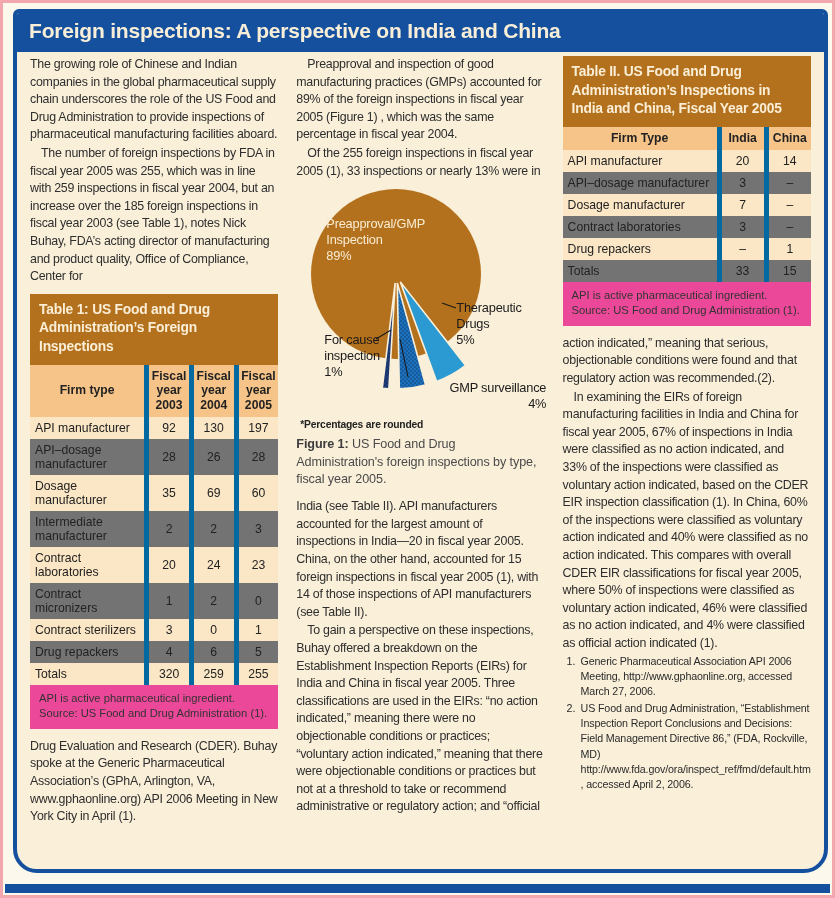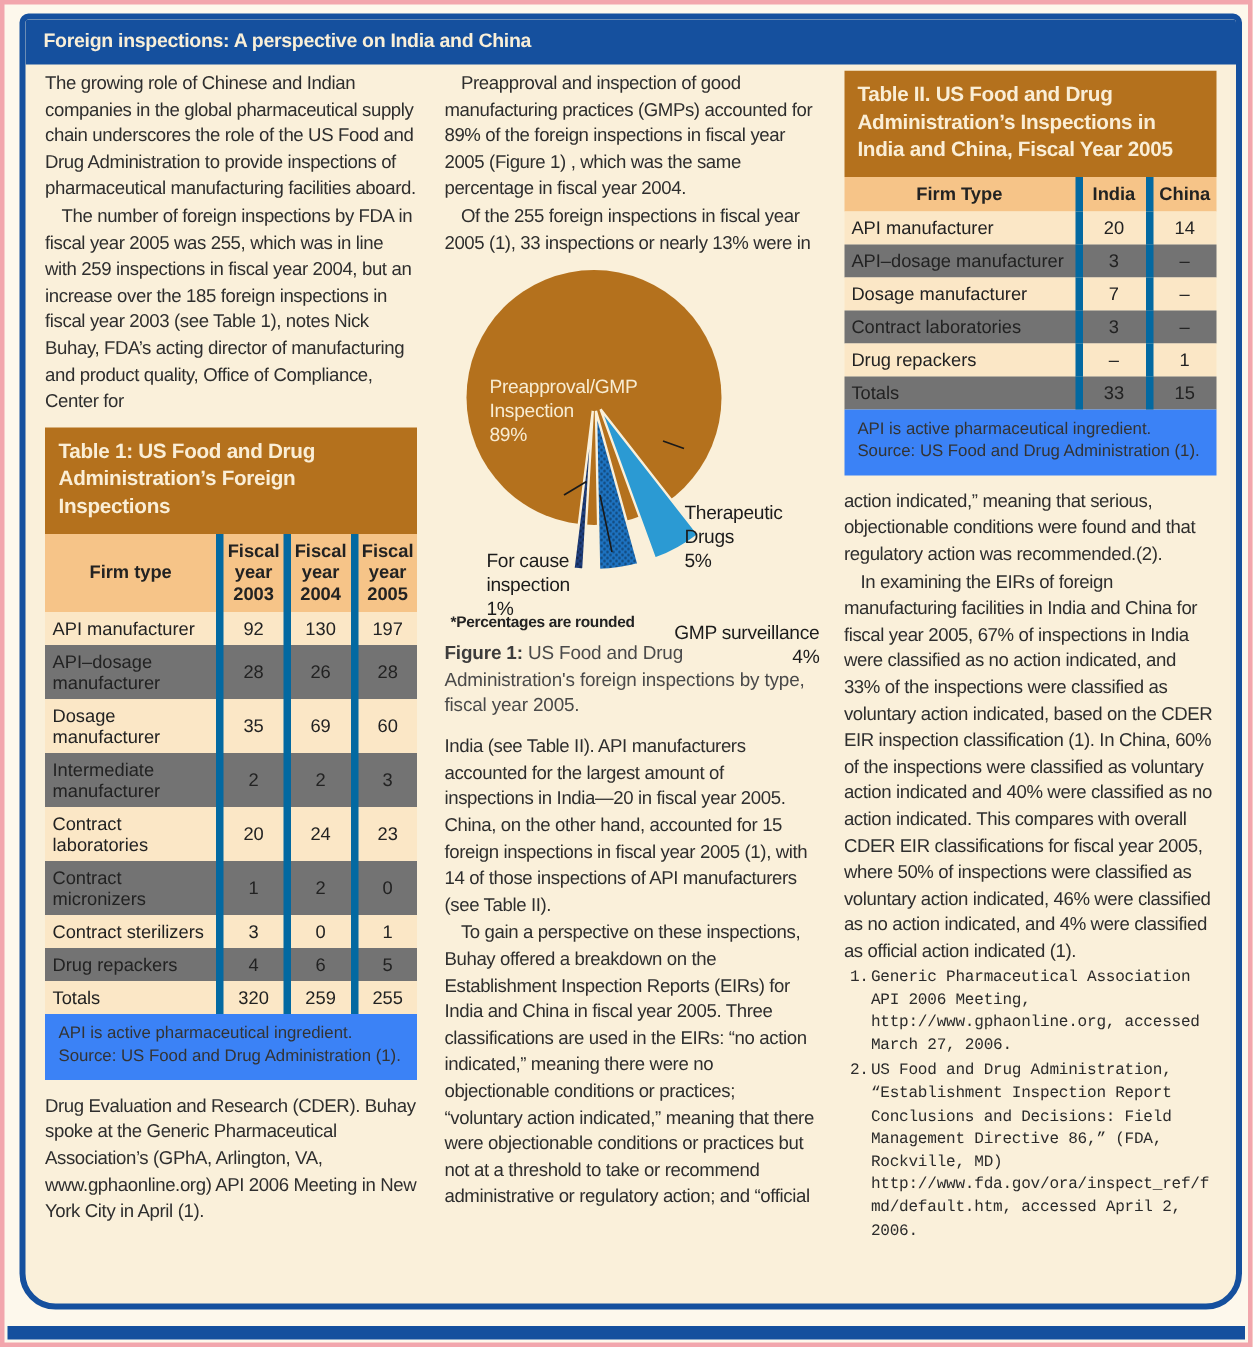--- a/index.html
+++ b/index.html
@@ -18,21 +18,21 @@
     width:815px; height:864px;
     border:4px solid #15509e;
     border-radius:6px 6px 24px 24px;
     background:#faf0da;
     overflow:hidden;
   }
   .titlebar {
     background:#15509e;
     color:#f9efd8;
     font-weight:bold;
-    font-size:13px;
+    font-size:21px;
     letter-spacing:-0.2px;
     padding:6px 12px 9px 12px;
   }
   .content {
     display:flex;
     padding:4px 4px 0 4px;
     height:820px;
   }
   .col { width:33.33%; padding:0 9px; overflow:hidden; }
   .body-text {
@@ -66,49 +66,49 @@
     display:flex; align-items:center;
   }
   .t-first { justify-content:flex-start; text-align:left; }
   .t-num   { justify-content:center; text-align:center; border-left:5px solid #0369a1; }
   .t-head .t-cell { justify-content:center; text-align:center; line-height:1.2; padding:4px 2px; }
   .t1 .t-first { width:46%; }
   .t1 .t-num   { width:18%; }
   .t2 .t-first { width:62%; }
   .t2 .t-num   { width:19%; }
   .t-footnote {
-    background:#3b82f6;
+    background:#ec4899;
     font-size:11.2px;
     line-height:1.4;
     color:#333;
     padding:6px 6px 7px 9px;
   }
 
   
   .figure-wrap { position:relative; height:246px; margin:4px 0 2px 0; }
   .figure-wrap svg { position:absolute; left:0; top:0; }
-  .pie-label { position:absolute; font-size:12.8px; line-height:1.26; letter-spacing:-0.2px; color:#1b1b1b;margin-top:43px; }
+  .pie-label { position:absolute; font-size:12.8px; line-height:1.26; letter-spacing:-0.2px; color:#1b1b1b; }
   .pie-label .pct { display:block; }
   .lbl-main { left:30px; top:32px; width:138px; color:#f8ecd2; }
   .lbl-forcause { left:28px; top:148px; width:72px; }
   .lbl-gmp { left:100px; top:196px; width:150px;text-align:right; }
   .lbl-ther { left:160px; top:116px; width:88px; }
   .fig-footnote {
     position:absolute; left:4px; bottom:0;
     font-size:10.3px; font-weight:600; color:#222; letter-spacing:-0.2px;
   }
   .fig-caption {
     font-size:12.6px; line-height:1.38; color:#4a4a4a;
     margin:6px 0 10px 0; letter-spacing:-0.1px;
   }
   .fig-caption b { color:#3c3c3c; }
 
   
   .refs-heading { font-size:12.8px; font-weight:bold; color:#1e1e1e; margin:10px 0 3px 0; }
-  .refs-list { margin:0; padding:0 0 0 4px; list-style:none; counter-reset:ref;font-family:Liberation Mono, monospace; }
+  .refs-list { margin:0; padding:0 0 0 4px; list-style:none; counter-reset:ref; }
   .refs-list li {
     counter-increment:ref;
     font-size:10.7px; line-height:1.42; color:#2b2b2b;
     letter-spacing:-0.15px;
     padding-left:14px; position:relative;
     margin-bottom:2px;
     word-break:break-word;
   }
   .refs-list li::before {
     content:counter(ref) ".";

